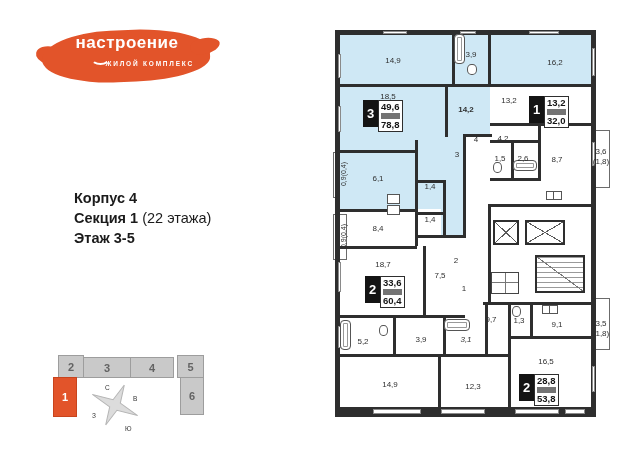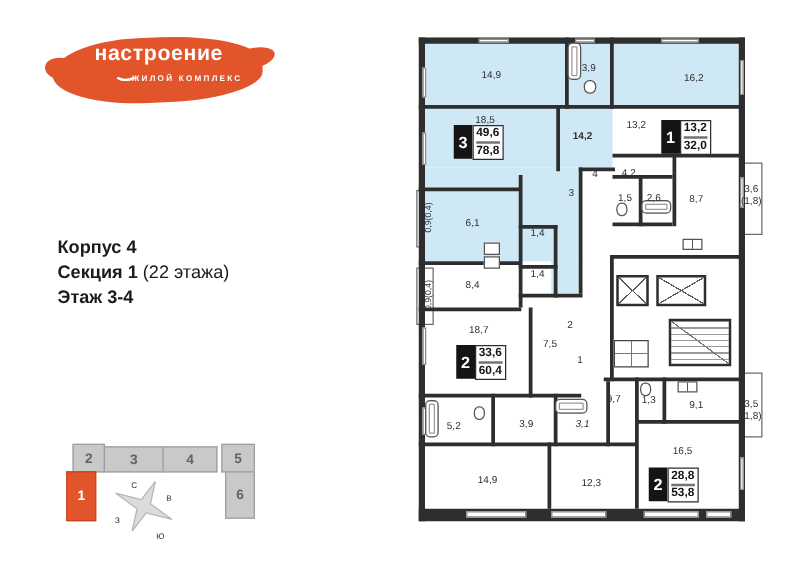--- a/index.html
+++ b/index.html
@@ -14,21 +14,21 @@
   .blob-r{position:absolute;right:-4px;top:18px;width:30px;height:16px;background:#e2542a;
         border-radius:45% 55% 60% 40%/50% 45% 55% 50%;transform:rotate(-10deg);}
   .logo-title{position:absolute;left:0;top:13px;width:100%;text-align:center;color:#fff;
         font-size:17px;font-weight:bold;letter-spacing:.5px;}
   .logo-smile{position:absolute;left:53px;top:33px;width:15px;height:8px;
         border:2px solid transparent;border-bottom:2px solid #fff;border-radius:50%;}
   .logo-sub{position:absolute;right:22px;top:40px;color:#fff;font-size:6.5px;font-weight:bold;
         letter-spacing:1.8px;}
   
   .info{position:absolute;left:46px;top:188px;font-size:14.5px;line-height:20px;color:#1b1b1b;}
-  .info b{font-weight:bold;}
+  .info b{font-weight:bold;margin-left:28px;}
   
   .bdg{position:absolute;left:35px;top:348px;width:185px;height:80px;}
   .sec{position:absolute;background:#c9c9c9;border:1px solid #9d9d9d;color:#636363;
        font-size:11px;font-weight:bold;display:flex;align-items:center;justify-content:center;}
   .sec.hl{background:#e2542a;border-color:#c8441d;color:#fff;}
   
   .plan{position:absolute;left:333px;top:14px;width:280px;height:424px;}
   .blue{position:absolute;background:#cfe8f5;z-index:1;}
   .wall{position:absolute;background:#2e2e2e;z-index:2;}
   .win{position:absolute;background:#fff;border:1px solid #8a8a8a;box-sizing:border-box;z-index:3;}
@@ -49,21 +49,21 @@
         linear-gradient(to top right,transparent calc(50% - .5px),#777 calc(50% - .5px) calc(50% + .5px),transparent calc(50% + .5px)),
         repeating-linear-gradient(180deg,#9a9a9a 0 1px,transparent 1px 5px),#fff;}
   .store{position:absolute;border:1.5px solid #444;box-sizing:border-box;z-index:3;background:
         linear-gradient(90deg,transparent calc(50% - .5px),#777 calc(50% - .5px) calc(50% + .5px),transparent calc(50% + .5px)),
         linear-gradient(180deg,transparent calc(50% - .5px),#777 calc(50% - .5px) calc(50% + .5px),transparent calc(50% + .5px)),#fff;}
   .badge{position:absolute;display:flex;z-index:5;}
   .badge .bn{width:15px;height:27px;background:#141414;color:#fff;font-weight:bold;font-size:13px;
         line-height:27px;text-align:center;}
   .badge .bv{background:#fff;border:1px solid #2e2e2e;color:#141414;font-weight:bold;font-size:9.5px;
         line-height:12px;padding:0 2px;}
-  .badge .bv div:first-child{border-bottom:2px solid #737373;}
+  .badge .bv div:first-child{border-bottom:6px solid #737373;}
   
   .wm{position:absolute;left:516px;top:400px;z-index:10;display:flex;align-items:flex-end;opacity:.8;}
   .wm .c1{width:27px;height:27px;border-radius:50%;background:#d4d4d4;margin-right:-6px;}
   .wm .c2{width:14px;height:14px;border-radius:50%;background:#d4d4d4;margin-bottom:16px;margin-right:2px;}
   .wm .t{font-size:30px;font-weight:bold;color:#d6d6d6;line-height:30px;}
 </style>
 </head>
 <body>
 
 <div class="stage">
@@ -73,21 +73,21 @@
     <div class="blob"></div>
     <span class="blob-r"></span>
     <div class="logo-title">настроение</div>
     <span class="logo-smile"></span>
     <div class="logo-sub">ЖИЛОЙ КОМПЛЕКС</div>
   </div>
 
   <div class="info">
     <div><b>Корпус 4</b></div>
     <div><b>Секция 1</b><span> (22 этажа)</span></div>
-    <div><b>Этаж 3-4</b></div>
+    <div><b>Этаж 3-5</b></div>
   </div>
 
   <div class="bdg">
     <div class="sec" style="left:23px;top:7px;width:24px;height:21px">2</div>
     <div class="sec" style="left:48px;top:9px;width:46px;height:19px">3</div>
     <div class="sec" style="left:95px;top:9px;width:42px;height:19px">4</div>
     <div class="sec" style="left:142px;top:7px;width:25px;height:21px">5</div>
     <div class="sec hl" style="left:18px;top:29px;width:22px;height:38px">1</div>
     <div class="sec" style="left:145px;top:29px;width:22px;height:36px">6</div>
     <svg width="60" height="56" style="position:absolute;left:50px;top:30px">

